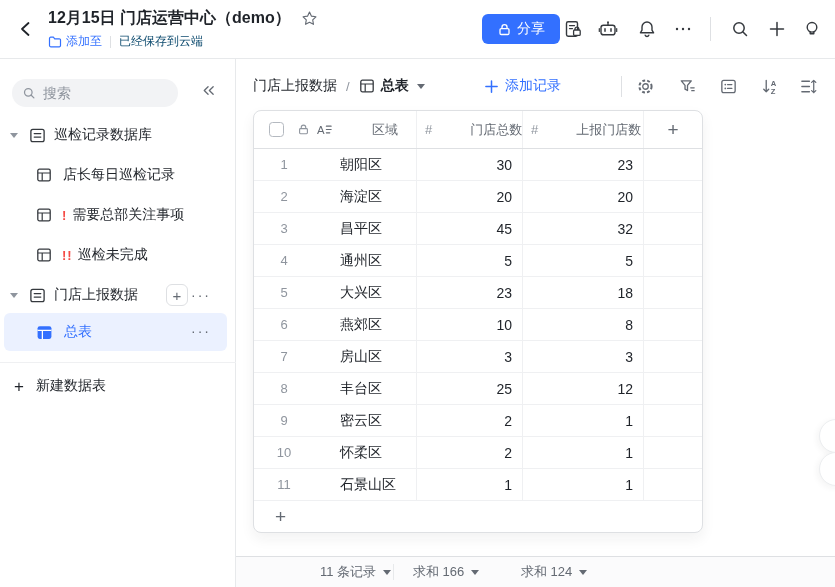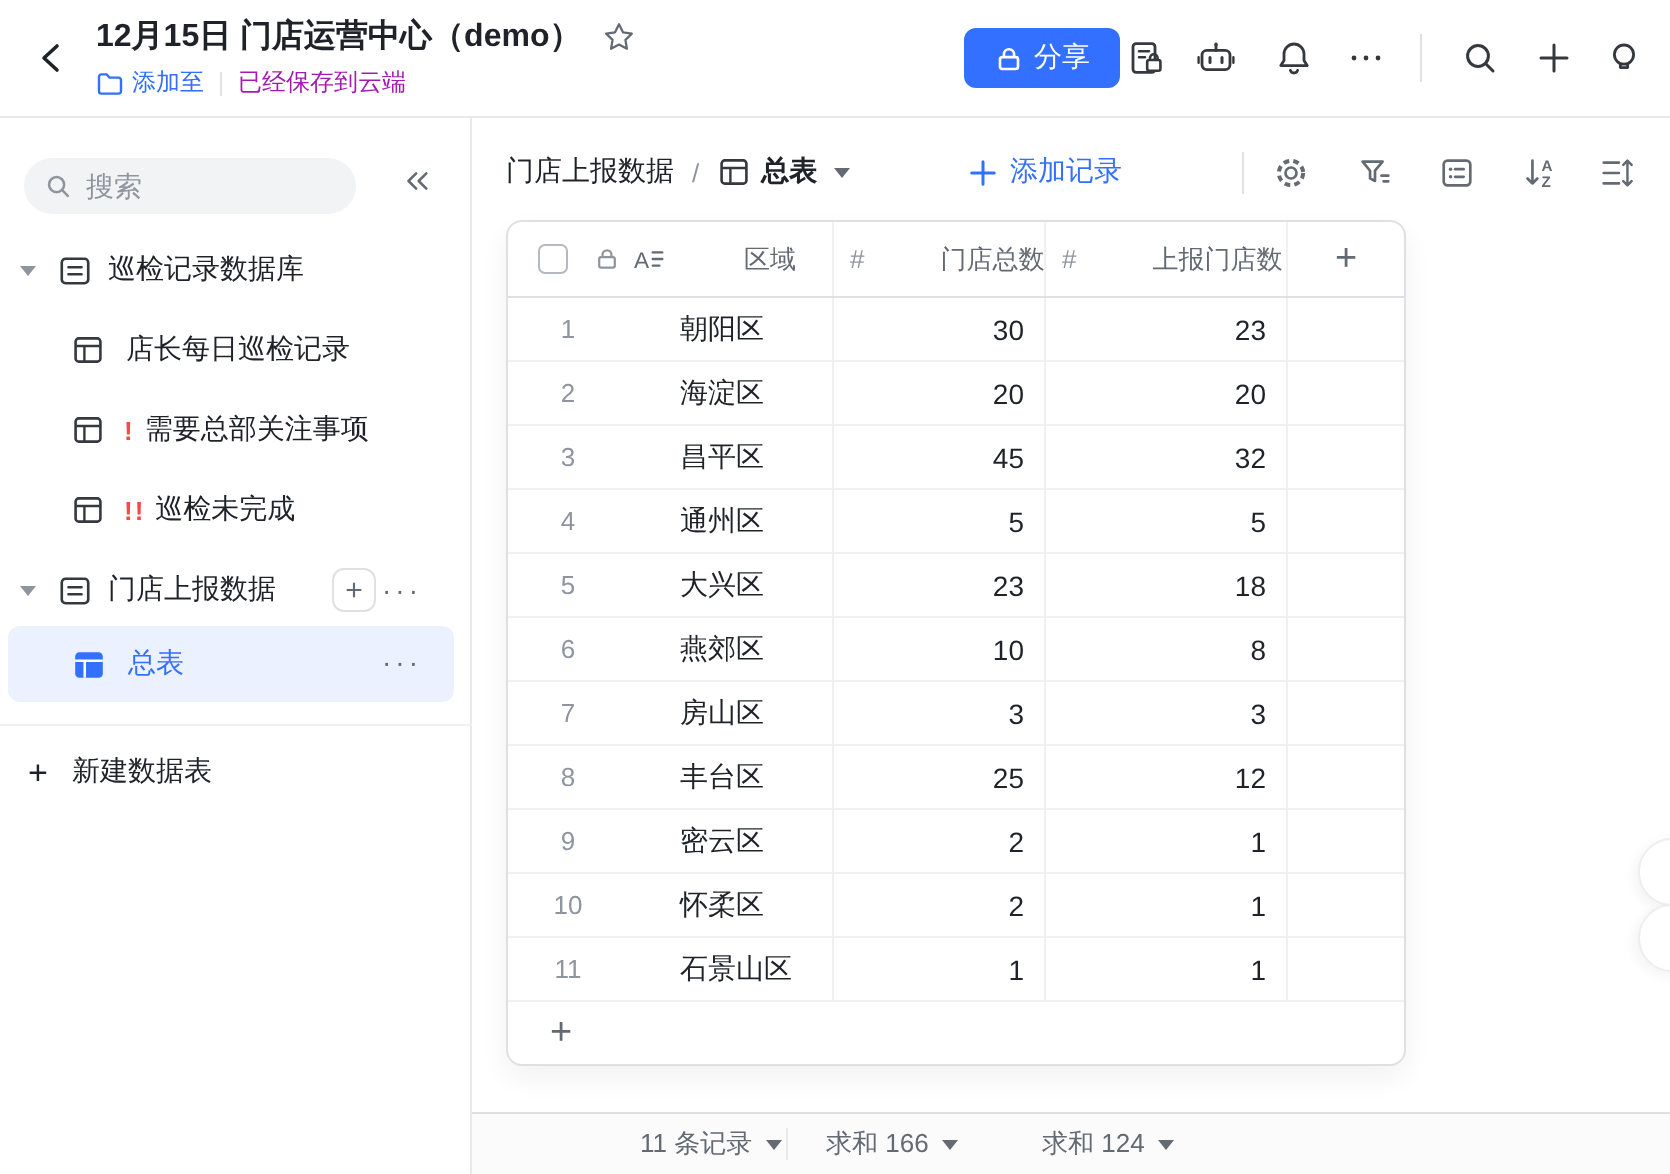--- a/index.html
+++ b/index.html
@@ -10,21 +10,21 @@
   
   .topbar { position:absolute; left:0; top:0; width:835px; height:59px; background:#fff; border-bottom:1px solid #e7e9eb; z-index:5; }
   .back-btn { position:absolute; left:12px; top:15px; width:28px; height:28px; display:flex; align-items:center; justify-content:center; cursor:pointer; border-radius:6px; }
   .title-wrap { position:absolute; left:48px; top:8px;text-align:center; }
   .title-row { display:flex; align-items:center; gap:10px; }
   .doc-title { font-size:16px; font-weight:bold; color:#1f2329; white-space:nowrap; }
   .star-wrap { display:flex; align-items:center; cursor:pointer; }
   .sub-row { display:flex; align-items:center; gap:8px; margin-top:4px; font-size:12px; }
   .add-to { display:flex; align-items:center; gap:4px; color:#3370ff; cursor:pointer; }
   .sub-divider { width:1px; height:12px; background:#dee0e3; }
-  .saved { color:#a21caf; }
+  .saved { color:#0c4a6e; }
   .share-btn { position:absolute; left:482px; top:14px; width:78px; height:30px; background:#3370ff; border-radius:6px; display:flex; align-items:center; justify-content:center; gap:5px; color:#fff; font-size:14px; cursor:pointer; }
   .tb-icon { position:absolute; top:15px; width:28px; height:28px; display:flex; align-items:center; justify-content:center; cursor:pointer; border-radius:6px; }
   .tb-divider { position:absolute; left:710px; top:17px; width:1px; height:24px; background:#dee0e3; }
 
   
   .sidebar { position:absolute; left:0; top:59px; width:236px; height:528px; background:#fff; border-right:1px solid #e7e9eb; }
   .search-pill { position:absolute; left:12px; top:20px; width:166px; height:28px; background:#f2f3f5; border-radius:15px; display:flex; align-items:center; gap:7px; padding:0 10px; }
   .search-input { border:none; outline:none; background:transparent; width:110px; font-size:14px; color:#1f2329; font-family:inherit; }
   .search-input::placeholder { color:#8f959e; }
   .collapse-btn { position:absolute; left:197px; top:20px; width:22px; height:22px; display:flex; align-items:center; justify-content:center; cursor:pointer; }

